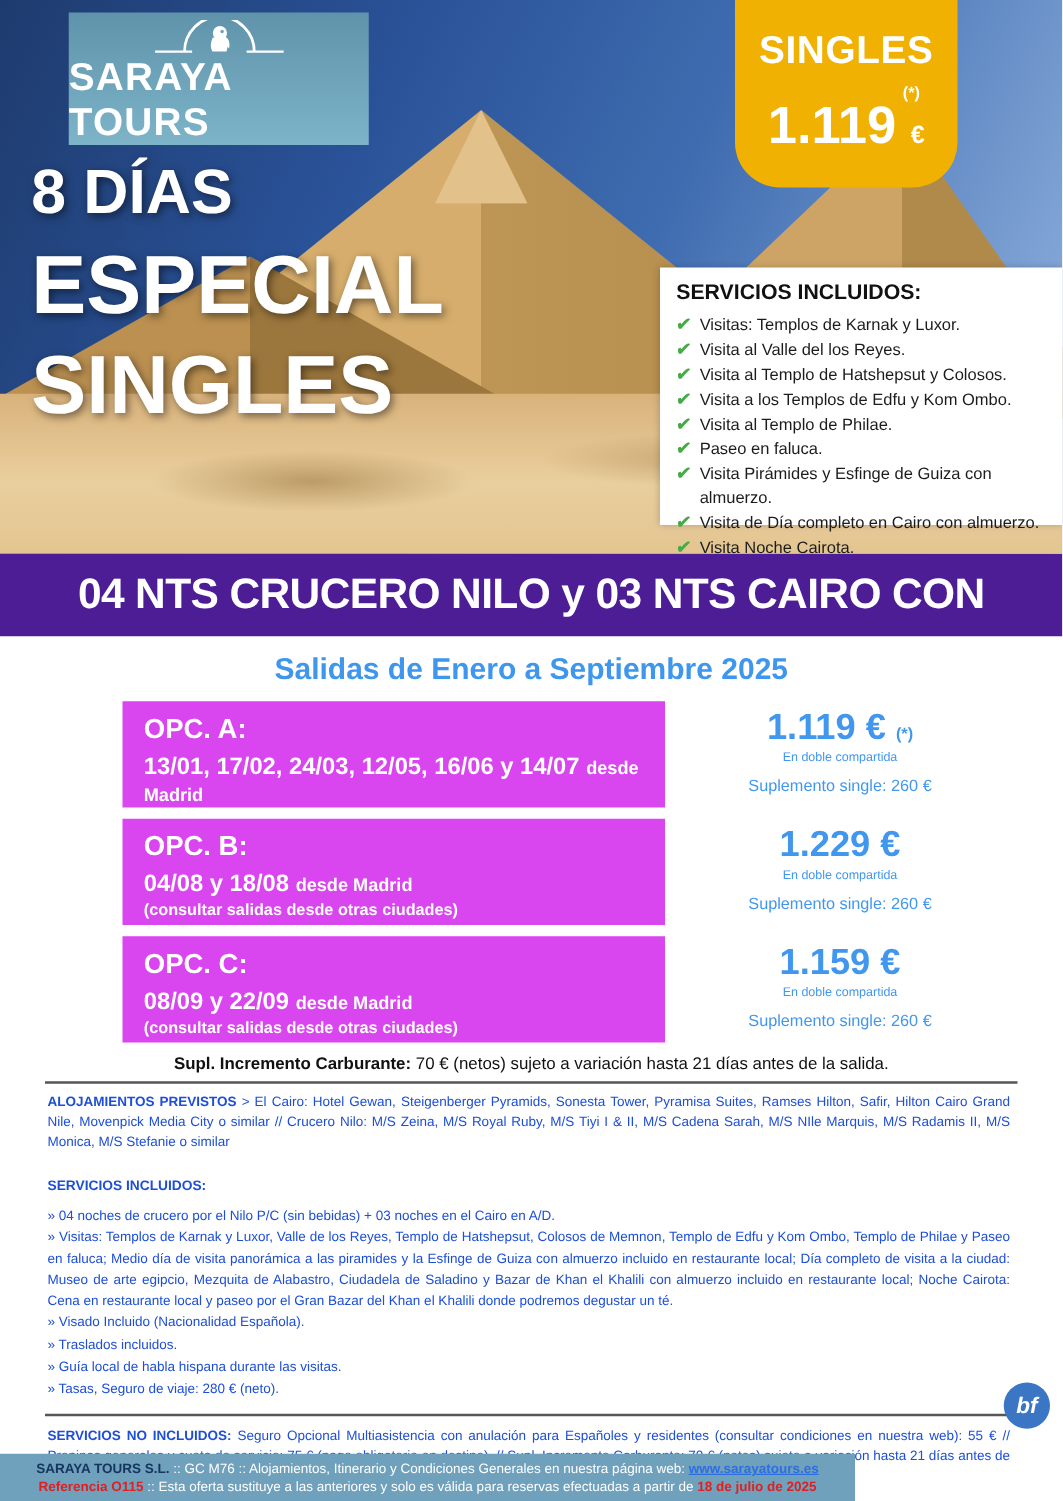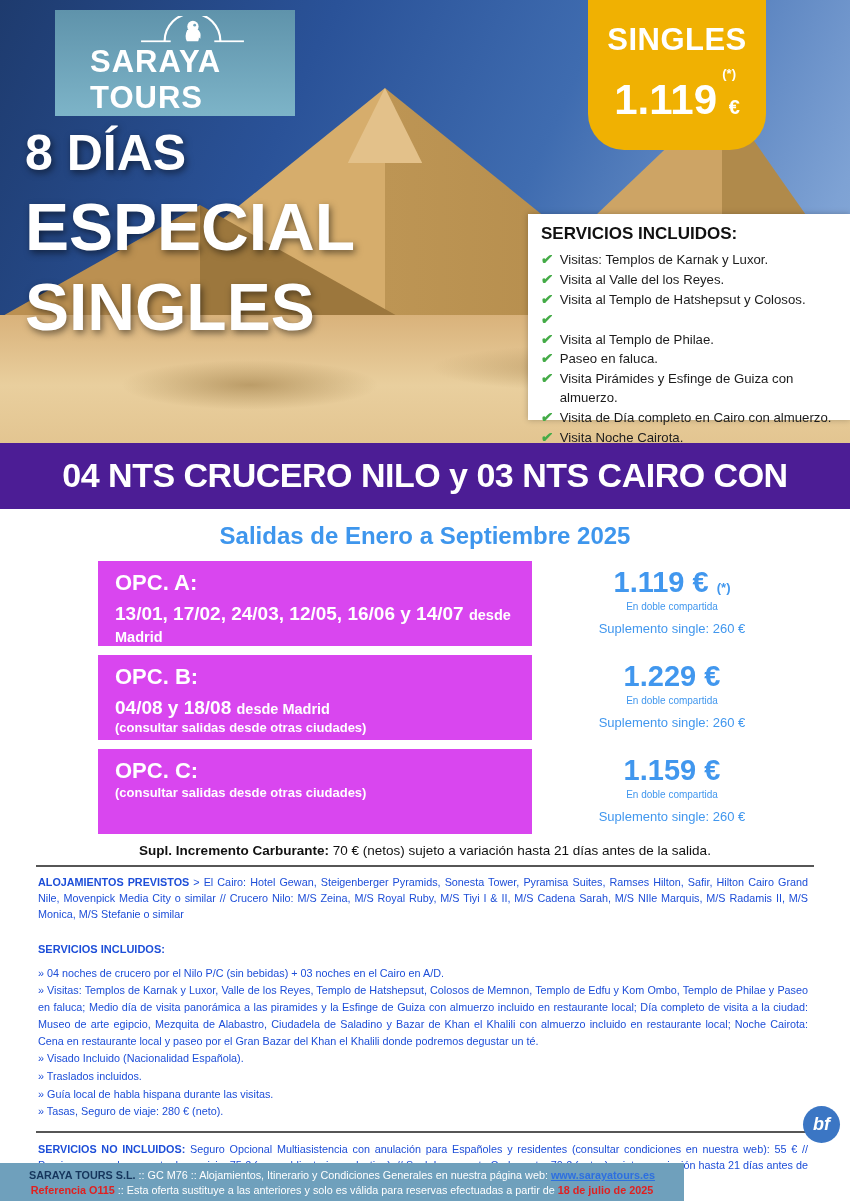--- a/index.html
+++ b/index.html
@@ -23,21 +23,21 @@
     clip-path:polygon(50% 0,0 100%,100% 100%); }
   .sand { position:absolute; left:0; top:315px; width:850px; height:128px;
     background:linear-gradient(#d9b27b,#e9cf9e 55%,#e3c591); }
   .sand:before { content:""; position:absolute; left:120px; top:45px; width:260px; height:50px;
     background:radial-gradient(ellipse at center, rgba(150,115,60,.55), rgba(150,115,60,0) 70%); }
   .sand:after { content:""; position:absolute; left:430px; top:30px; width:300px; height:46px;
     background:radial-gradient(ellipse at center, rgba(150,115,60,.4), rgba(150,115,60,0) 70%); }
 
   .logo-box { position:absolute; left:55px; top:10px; width:240px; height:106px;
     background:linear-gradient(#5f93ab,#7db4c8); display:flex; flex-direction:column;
-    align-items:center; justify-content:flex-start; padding-top:6px;padding-left:35px; }
+    align-items:center; justify-content:flex-start; padding-top:6px; }
   .logo-text { color:#fff; font-weight:bold; font-size:31px; letter-spacing:1px; margin-top:-6px; }
 
   .badge { position:absolute; left:588px; top:0; width:178px; height:150px;
     background:#f0b102; border-radius:0 0 36px 36px; color:#fff; text-align:center; }
   .badge-title { font-size:31px; font-weight:bold; margin-top:22px; letter-spacing:.5px; }
   .badge-ast { font-size:13px; font-weight:bold; margin:8px 30px 0 0; text-align:right; }
   .badge-price { font-size:42px; font-weight:bold; line-height:1; margin-top:-2px; }
   .badge-cur { font-size:20px; font-weight:bold; }
 
   .hero-title { position:absolute; left:25px; top:128px; color:#fff;
@@ -141,20 +141,21 @@
         <li>
             <span class="check">✔</span>
             <span>Visita al Valle del los Reyes.</span>
           </li>
         <li>
             <span class="check">✔</span>
             <span>Visita al Templo de Hatshepsut y Colosos.</span>
           </li>
         <li>
             <span class="check">✔</span>
+            <span>Visita a los Templos de Edfu y Kom Ombo.</span>
           </li>
         <li>
             <span class="check">✔</span>
             <span>Visita al Templo de Philae.</span>
           </li>
         <li>
             <span class="check">✔</span>
             <span>Paseo en faluca.</span>
           </li>
         <li>
@@ -199,20 +200,21 @@
     <div class="option-price">
       <div class="price-line"><span>1.229 €</span></div>
       <div class="price-basis">En doble compartida</div>
       <div class="price-supp">Suplemento single: 260 €</div>
     </div>
   </div>
 
   <div class="option-row">
     <div class="option-box">
       <div class="opt-name">OPC. C:</div>
+      <div class="opt-dates"><span>08/09 y 22/09</span> <span class="opt-from">desde Madrid</span></div>
       <div class="opt-note">(consultar salidas desde otras ciudades)</div>
     </div>
     <div class="option-price">
       <div class="price-line"><span>1.159 €</span></div>
       <div class="price-basis">En doble compartida</div>
       <div class="price-supp">Suplemento single: 260 €</div>
     </div>
   </div>
 
   <div class="fuel-note"><b>Supl. Incremento Carburante:</b><span> 70 € (netos) sujeto a variación hasta 21 días antes de la salida.</span></div>

